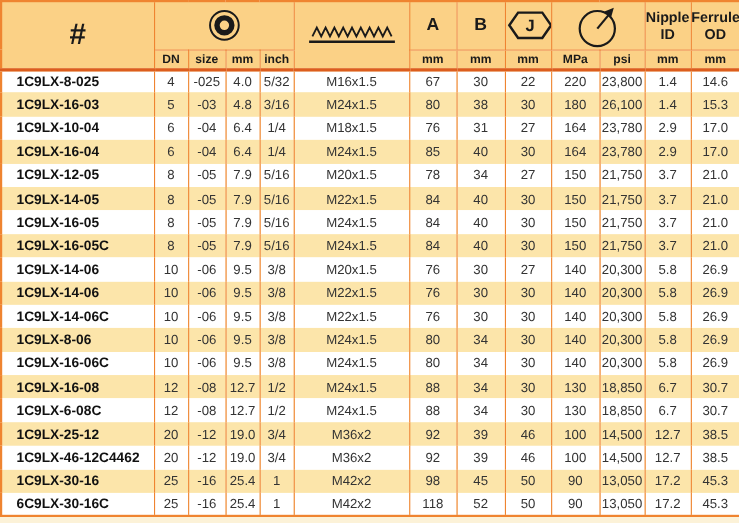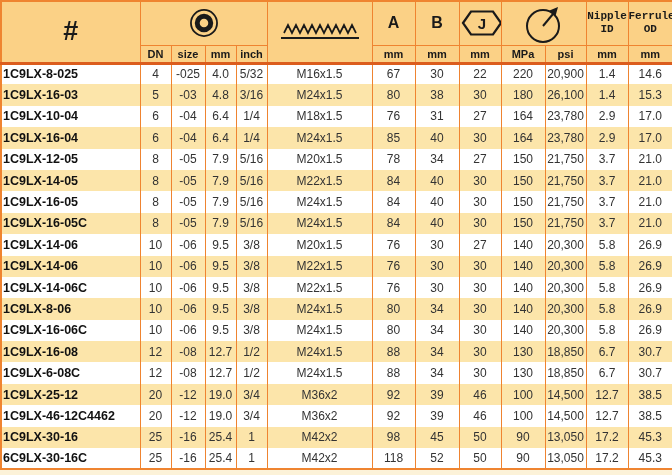--- a/index.html
+++ b/index.html
@@ -40,28 +40,28 @@
     height: 21.4px;
     font-size: 12px;
     color: #333333;
     text-align: center;
     vertical-align: middle;
   }
   tbody tr:nth-child(odd)  { background: #ffffff; }
   tbody tr:nth-child(even) { background: #fce5aa; }
   td.part {
     text-align: left;
-    padding-left: 1px;
+    padding-left: 13px;
     font-weight: bold;
     color: #111111;
     font-size: 12.5px;
   }
   .hash { font-size: 27px; font-weight: bold; }
   .ab-label { font-size: 16px; }
-  .two-line { font-size: 11px; line-height: 1.2; font-family: Liberation Mono, monospace; }
+  .two-line { font-size: 13px; line-height: 1.2; }
   svg { display: block; margin: 0 auto; }
 </style>
 </head>
 <body>
 
 <table>
   <colgroup>
     <col style="width:139px">
       <col style="width:31px">
       <col style="width:34px">
@@ -144,21 +144,21 @@
         <td class="part">1C9LX-8-025</td>
         <td>4</td>
         <td>-025</td>
         <td>4.0</td>
         <td>5/32</td>
         <td>M16x1.5</td>
         <td>67</td>
         <td>30</td>
         <td>22</td>
         <td>220</td>
-        <td>20,900</td>
+        <td>23,800</td>
         <td>1.4</td>
         <td>14.6</td>
       </tr>
       <tr>
         <td class="part">1C9LX-16-03</td>
         <td>5</td>
         <td>-03</td>
         <td>4.8</td>
         <td>3/16</td>
         <td>M24x1.5</td>

